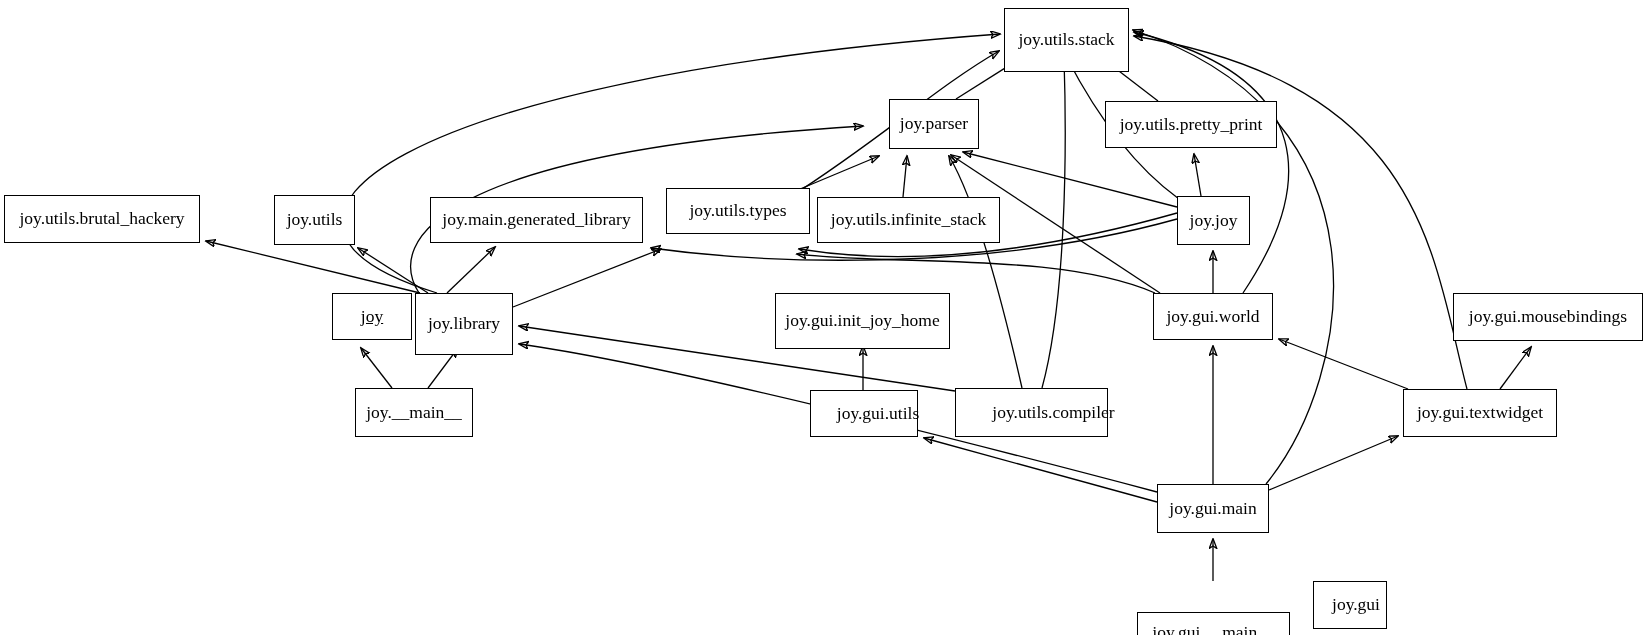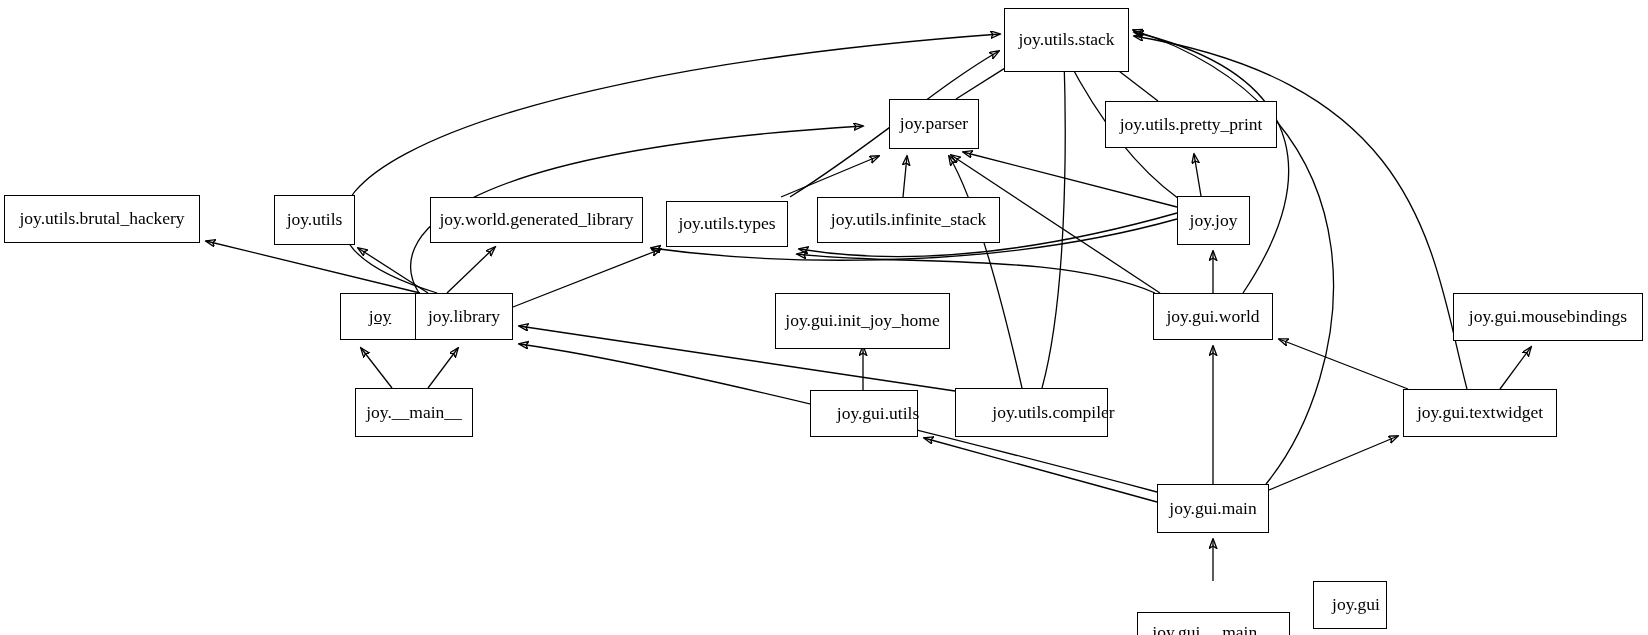--- a/index.html
+++ b/index.html
@@ -99,35 +99,35 @@
       <div class="node" style="left: 1105px; top: 101px; width: 172px; height: 47px;">
         <span>joy.utils.pretty_print</span>
       </div>
       <div class="node" style="left: 4px; top: 195px; width: 196px; height: 48px;">
         <span>joy.utils.brutal_hackery</span>
       </div>
       <div class="node" style="left: 274px; top: 195px; width: 81px; height: 50px;">
         <span>joy.utils</span>
       </div>
       <div class="node" style="left: 430px; top: 197px; width: 213px; height: 46px;">
-        <span>joy.world.generated_library</span>
+        <span>joy.main.generated_library</span>
       </div>
-      <div class="node" style="left: 666px; top: 201px; width: 122px; height: 46px;">
+      <div class="node" style="left: 666px; top: 188px; width: 144px; height: 46px;">
         <span>joy.utils.types</span>
       </div>
       <div class="node" style="left: 817px; top: 197px; width: 183px; height: 46px;">
         <span>joy.utils.infinite_stack</span>
       </div>
       <div class="node" style="left: 1177px; top: 196px; width: 73px; height: 49px;">
         <span>joy.joy</span>
       </div>
-      <div class="node" style="left: 340px; top: 293px; width: 80px; height: 47px; text-decoration: underline;">
+      <div class="node" style="left: 332px; top: 293px; width: 80px; height: 47px; text-decoration: underline;">
         <span>joy</span>
       </div>
-      <div class="node" style="left: 415px; top: 293px; width: 98px; height: 47px;">
+      <div class="node" style="left: 415px; top: 293px; width: 98px; height: 62px;">
         <span>joy.library</span>
       </div>
       <div class="node" style="left: 775px; top: 293px; width: 175px; height: 56px;">
         <span>joy.gui.init_joy_home</span>
       </div>
       <div class="node" style="left: 1153px; top: 293px; width: 120px; height: 47px;">
         <span>joy.gui.world</span>
       </div>
       <div class="node" style="left: 1453px; top: 293px; width: 190px; height: 48px;">
         <span>joy.gui.mousebindings</span>

